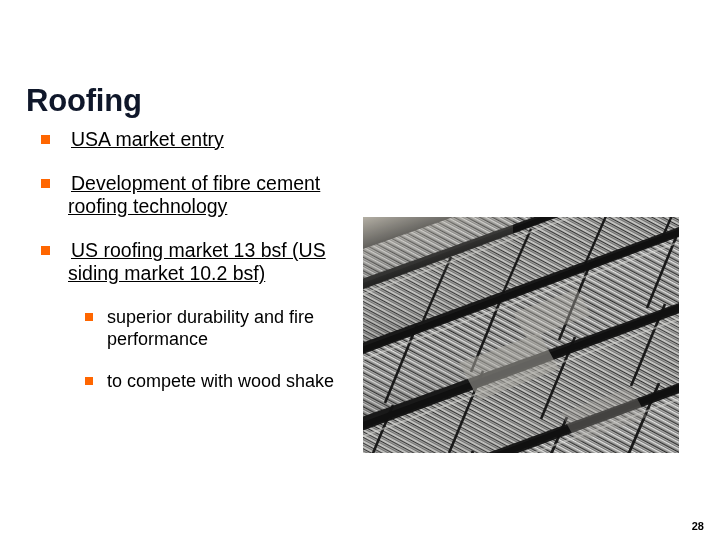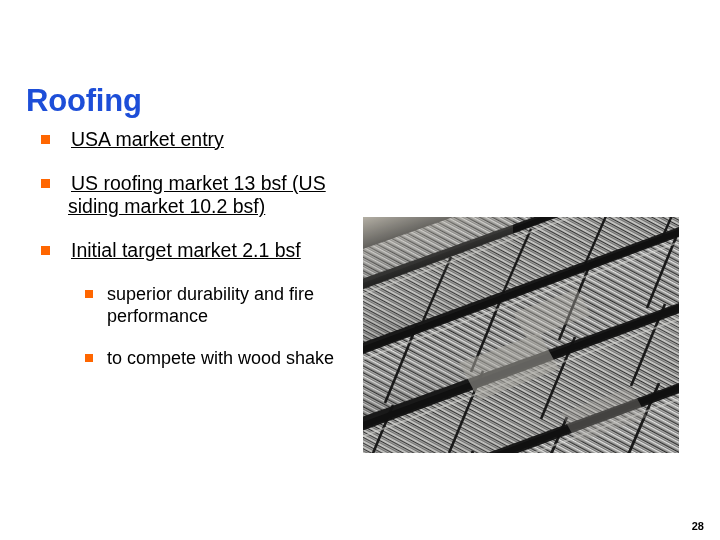--- a/index.html
+++ b/index.html
@@ -18,21 +18,21 @@
     overflow: hidden;
   }
 
   
   #slide-title {
     position: absolute;
     left: 26px;
     top: 85px;
     font-size: 31px;
     font-weight: bold;
-    color: #1d4ed8;
+    color: #0f172a;
     letter-spacing: -0.2px;
     line-height: 1.05;
     white-space: nowrap;
   }
 
   
   #body-column {
     position: absolute;
     left: 0px;
     top: 128px;
@@ -123,31 +123,28 @@
 
   <div id="body-column">
 
     <div class="bullet-row lvl1">
       <span class="marker"></span>
       <span class="text">USA market entry</span>
     </div>
 
     <div class="bullet-row lvl1">
       <span class="marker"></span>
+      <span class="text">Development of fibre cement roofing technology</span>
     </div>
 
     <div class="bullet-row lvl1">
       <span class="marker"></span>
       <span class="text">US roofing market 13 bsf (US siding market 10.2 bsf)</span>
     </div>
 
-    <div class="bullet-row lvl1">
-      <span class="marker"></span>
-      <span class="text">Initial target market 2.1 bsf</span>
-    </div>
 
     <div class="group-sub">
       <div class="bullet-row lvl2">
         <span class="marker"></span>
         <span class="text">superior durability and fire performance</span>
       </div>
 
       <div class="bullet-row lvl2">
         <span class="marker"></span>
         <span class="text">to compete with wood shake</span>

